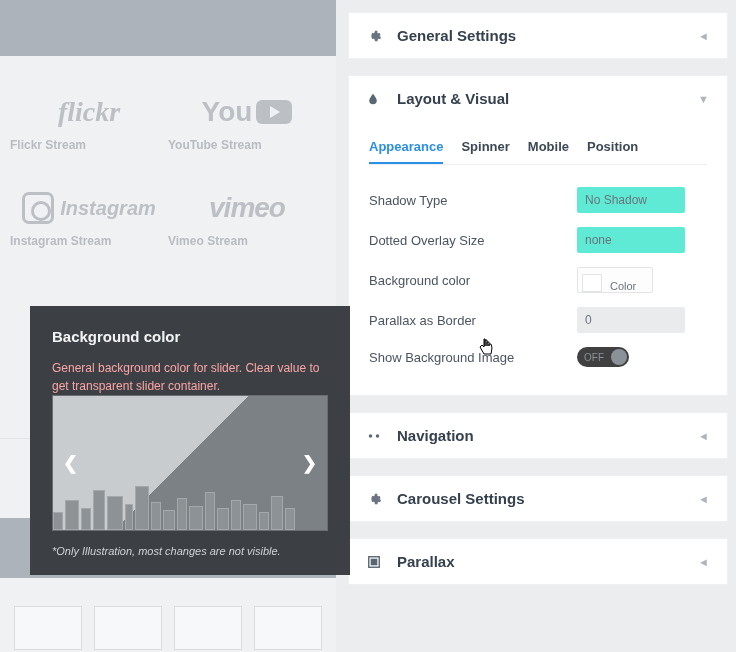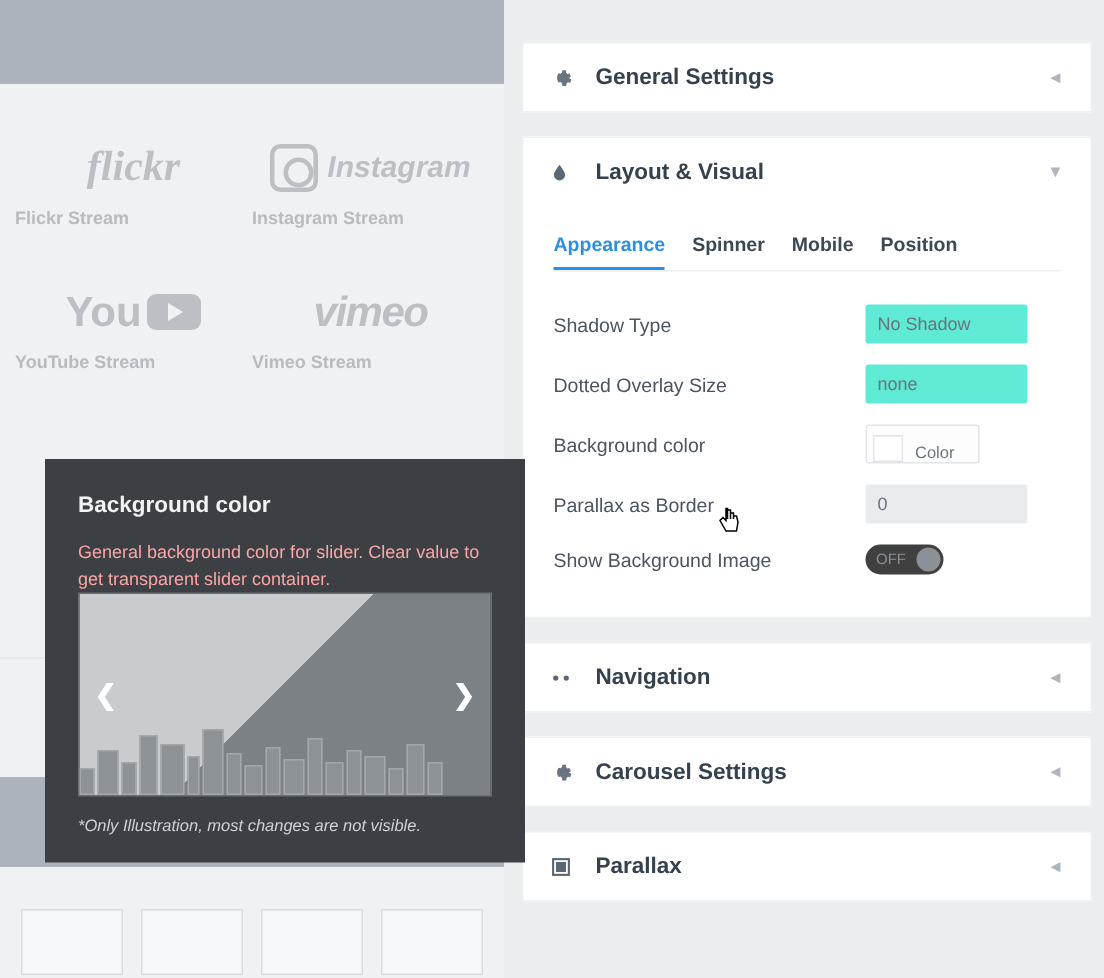--- a/index.html
+++ b/index.html
@@ -19,21 +19,21 @@
 .tooltip-box { position: absolute; left: 30px; top: 306px; width: 320px; background: #3c4045; color: #fff; padding: 22px 22px 18px 22px; z-index: 5; }
 .tooltip-title { font-size: 15px; font-weight: bold; margin-bottom: 14px; color: #f2f3f4; }
 .tooltip-desc { font-size: 12px; color: #fca5a5; line-height: 1.5; }
 .tooltip-illus { width: 276px; height: 136px; border: 1px solid #6a6f73; position: relative; background: linear-gradient(135deg, #c9cccf 0 48%, #7c8186 48% 100%); overflow: hidden; }
 .skyline { position: absolute; bottom: 0; left: 0; width: 100%; height: 46px; display: flex; align-items: flex-end; }
 .bld { background: #8d9296; border: 1px solid #a4a8ab; margin-right: 2px; }
 .arrow { position: absolute; top: 50%; transform: translateY(-50%); color: #fff; font-size: 18px; font-weight: bold; }
 .arr-l { left: 10px; } .arr-r { right: 10px; }
 .tooltip-note { font-size: 11px; font-style: italic; color: #cfd2d4; margin-top: 14px; }
 
-.right-panel { position: absolute; left: 348px; top: 16px; width: 380px; height: 459px; }
+.right-panel { position: absolute; left: 348px; top: 0; width: 380px; height: 459px; }
 .accordion { background: #fff; border: 1px solid #eef0f1; margin-bottom: 16px; }
 .acc-header { display: flex; align-items: center; padding: 14px 18px; cursor: pointer; }
 .acc-icon { width: 16px; height: 16px; margin-right: 14px; color: #5a6673; display: flex; align-items: center; }
 .acc-title { flex: 1; font-size: 15px; font-weight: bold; color: #35414e; }
 .acc-chevron { color: #aeb5bc; font-size: 11px; }
 .acc-body { padding: 8px 20px 28px 20px; }
 .tabs { display: flex; gap: 18px; border-bottom: 1px solid #eceef0; padding-bottom: 0; margin: 10px 0 22px 0; }
 .tab { font-size: 13px; color: #3c4854; padding-bottom: 8px; border-bottom: 2px solid transparent; cursor: pointer; font-weight: bold; }
 .tab.active { color: #2a8fe6; border-bottom-color: #2a8fe6; }
 .row { display: flex; align-items: center; margin-bottom: 14px; }
@@ -63,33 +63,33 @@
 
 <div class="left-panel">
   <div class="left-header"></div>
   <div class="stream-grid">
     <div class="stream-item">
       <div class="stream-logo flickr-logo">flickr</div>
       <div class="stream-label">Flickr Stream</div>
     </div>
     <div class="stream-item">
       <div class="stream-logo">
-        <span class="insta-cam"></span>
-        <span style="font-size:20px;font-style:italic;margin-left:6px">Instagram</span>
-      </div>
-      <div class="stream-label">Instagram Stream</div>
-    </div>
-    <div class="stream-item">
-      <div class="stream-logo">
         <span class="yt-box">
             <span>You</span>
             <span class="yt-play"></span>
           </span>
       </div>
       <div class="stream-label">YouTube Stream</div>
+    </div>
+    <div class="stream-item">
+      <div class="stream-logo">
+        <span class="insta-cam"></span>
+        <span style="font-size:20px;font-style:italic;margin-left:6px">Instagram</span>
+      </div>
+      <div class="stream-label">Instagram Stream</div>
     </div>
     <div class="stream-item">
       <div class="stream-logo vimeo-logo">vimeo</div>
       <div class="stream-label">Vimeo Stream</div>
     </div>
   </div>
   <div class="strip-a"></div>
   <div class="strip-b"></div>
   <div class="thumbs">
     <div class="thumb"></div>

